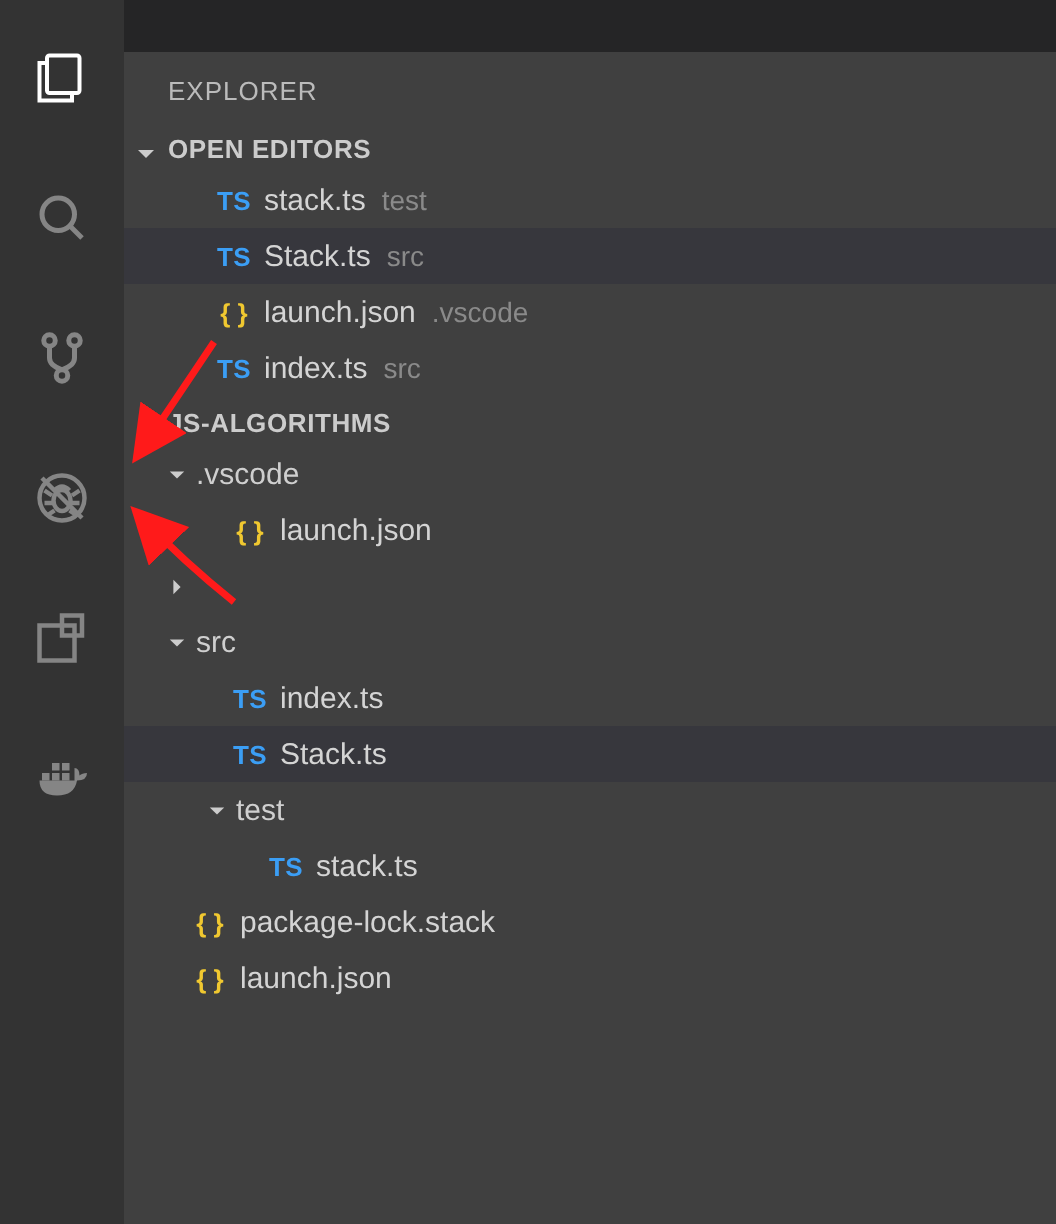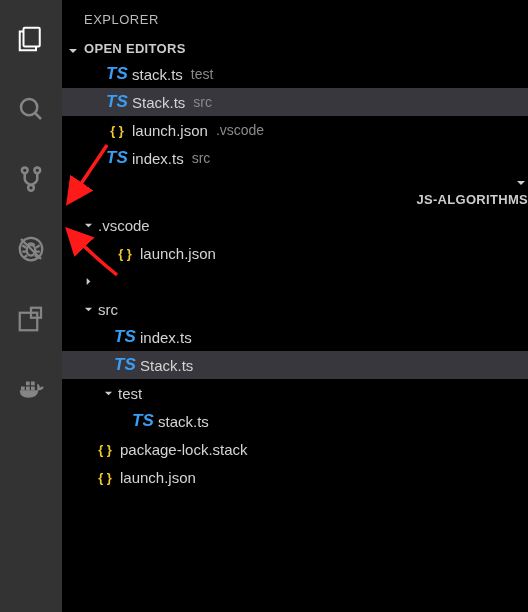--- a/index.html
+++ b/index.html
@@ -28,25 +28,26 @@
     display:flex;
     align-items:center;
     justify-content:center;
     cursor: pointer;
     color: #858585;
   }
   .activity-icon.active { color: #ffffff; }
   .activity-icon svg { width: 30px; height: 30px; }
   .sidebar {
     flex: 1;
-    background: #000000;
+    background: #404040;
     display:flex;
     flex-direction:column;
     position:relative;
     overflow:hidden;
+    margin-top:26px;
   }
   .sidebar-title {
     padding: 12px 0 10px 22px;
     font-size: 13px;
     letter-spacing: 0.5px;
     color: #bbbbbb;
   }
   .section-header {
     display:flex;
     align-items:flex-end;
@@ -63,21 +64,21 @@
   .file-row {
     display:flex;
     align-items:center;
     height:28px;
     padding-left: 0;
     cursor:pointer;
     white-space:nowrap;
   }
   .file-row.selected { background: #37373d; }
   .icon-slot { width:22px; display:inline-flex; justify-content:center; align-items:center;}
-  .ts-badge { color:#3b9ef5; font-weight:700; font-size:17px; letter-spacing:0.2px;font-style:italic;}
+  .ts-badge { color:#3b9ef5; font-weight:700; font-size:13px; letter-spacing:0.2px;}
   .json-badge { color:#f0c830; font-weight:700; font-size:13px;}
   .fname { color:#d4d4d4; font-size:15px; margin-left:4px;text-align:right;}
   .fdesc { color:#8a8a8a; font-size:14px; margin-left:8px;}
   .tree-row {
     display:flex;
     align-items:center;
     height:28px;
     cursor:pointer;
     white-space:nowrap;
   }
@@ -181,21 +182,21 @@
       </div>
       <div class="file-row open-editor-pad">
         <span class="icon-slot">
           <span class="ts-badge">TS</span>
         </span>
         <span class="fname">index.ts</span>
         <span class="fdesc">src</span>
       </div>
     </div>
 
-  <div class="section-header" style="margin-top:2px;flex-direction:column;">
+  <div class="section-header" style="margin-top:2px;">
     <span class="chev">
       <svg viewBox="0 0 10 10">
           <path d="M1 3 L5 7 L9 3 Z"></path>
         </svg>
     </span>
     <span>JS-ALGORITHMS</span>
   </div>
   <div id="tree-list">
       <div class="tree-row indent-1">
         <span class="tree-chev">

